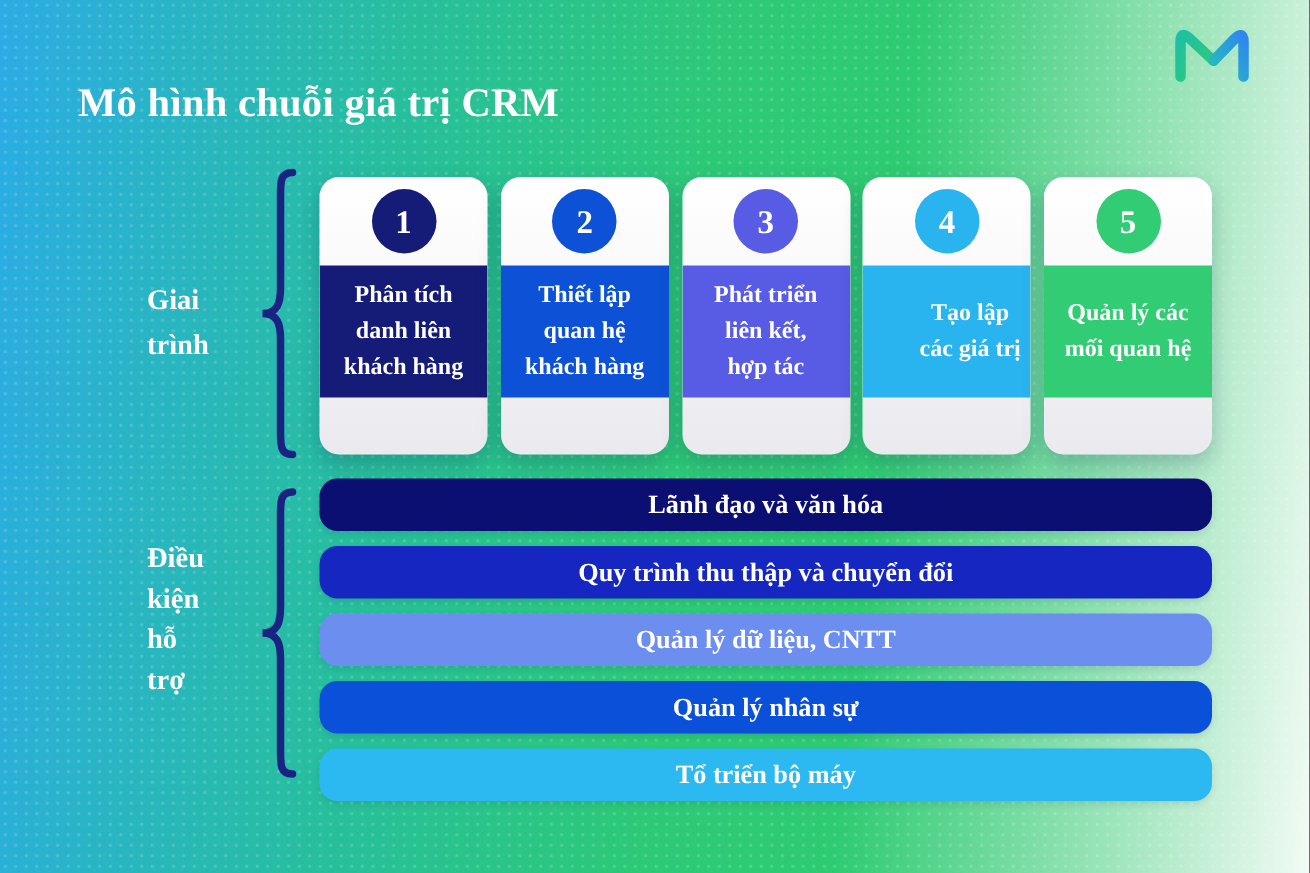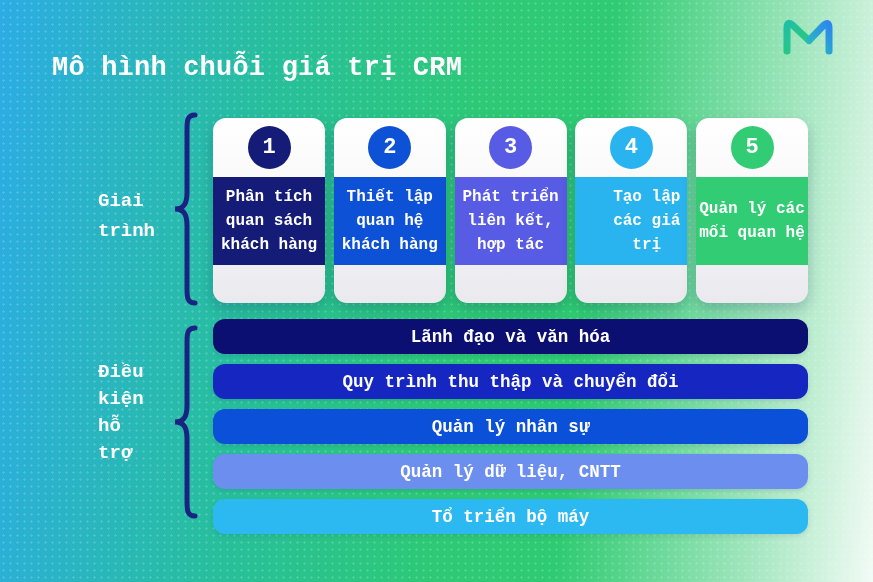--- a/index.html
+++ b/index.html
@@ -1,19 +1,19 @@
 <!DOCTYPE html>
 <html><head>
 <meta charset="utf-8">
 <style>
   * { margin:0; padding:0; box-sizing:border-box; }
   html,body { background:#444; }
   .canvas {
     position:relative; width:873px; height:582px; overflow:hidden;
-    font-family:Liberation Mono, monospace;
+    font-family:Liberation Serif, serif;
     background:linear-gradient(96deg,#2BACE5 0%,#27BF9B 30%,#2DC977 52%,#2FCB72 66%,#9FE5BC 86%,#F2FBF5 100%);
   }
   .canvas::before {
     content:""; position:absolute; inset:0;
     background-image:radial-gradient(rgba(255,255,255,0.16) 1px, transparent 1.3px);
     background-size:7px 7px; pointer-events:none;
   }
   .page-title {
     position:absolute; left:52px; top:53px;
     font-size:27px; font-weight:bold; color:#ffffff; letter-spacing:0.2px;
@@ -98,21 +98,21 @@
 trình</div>
   <div class="row-label conditions">Điều
 kiện
 hỗ
 trợ</div>
 
   <div class="cards">
     <div class="card">
       <div class="num-circle" style="background: rgb(20, 28, 120);">1</div>
       <div class="stage-box" style="background: rgb(20, 28, 120);">Phân tích
-quan sách
+danh liên
 khách hàng</div>
     </div>
     <div class="card">
       <div class="num-circle" style="background: rgb(13, 82, 214);">2</div>
       <div class="stage-box" style="background: rgb(13, 82, 214);">Thiết lập
 quan hệ
 khách hàng</div>
     </div>
     <div class="card">
       <div class="num-circle" style="background: rgb(88, 91, 227);">3</div>
@@ -132,24 +132,24 @@
     </div>
   </div>
 
   <div class="bars">
     <div class="bar" style="background: rgb(12, 15, 114);">
         <span>Lãnh đạo và văn hóa</span>
       </div>
     <div class="bar" style="background: rgb(21, 39, 192);">
         <span>Quy trình thu thập và chuyển đổi</span>
       </div>
+    <div class="bar" style="background: rgb(108, 143, 239);">
+        <span>Quản lý dữ liệu, CNTT</span>
+      </div>
     <div class="bar" style="background: rgb(11, 80, 216);">
         <span>Quản lý nhân sự</span>
-      </div>
-    <div class="bar" style="background: rgb(108, 143, 239);">
-        <span>Quản lý dữ liệu, CNTT</span>
       </div>
     <div class="bar" style="background: rgb(44, 184, 240);">
         <span>Tổ triển bộ máy</span>
       </div>
   </div>
 
 </div>
 
 </body></html>

